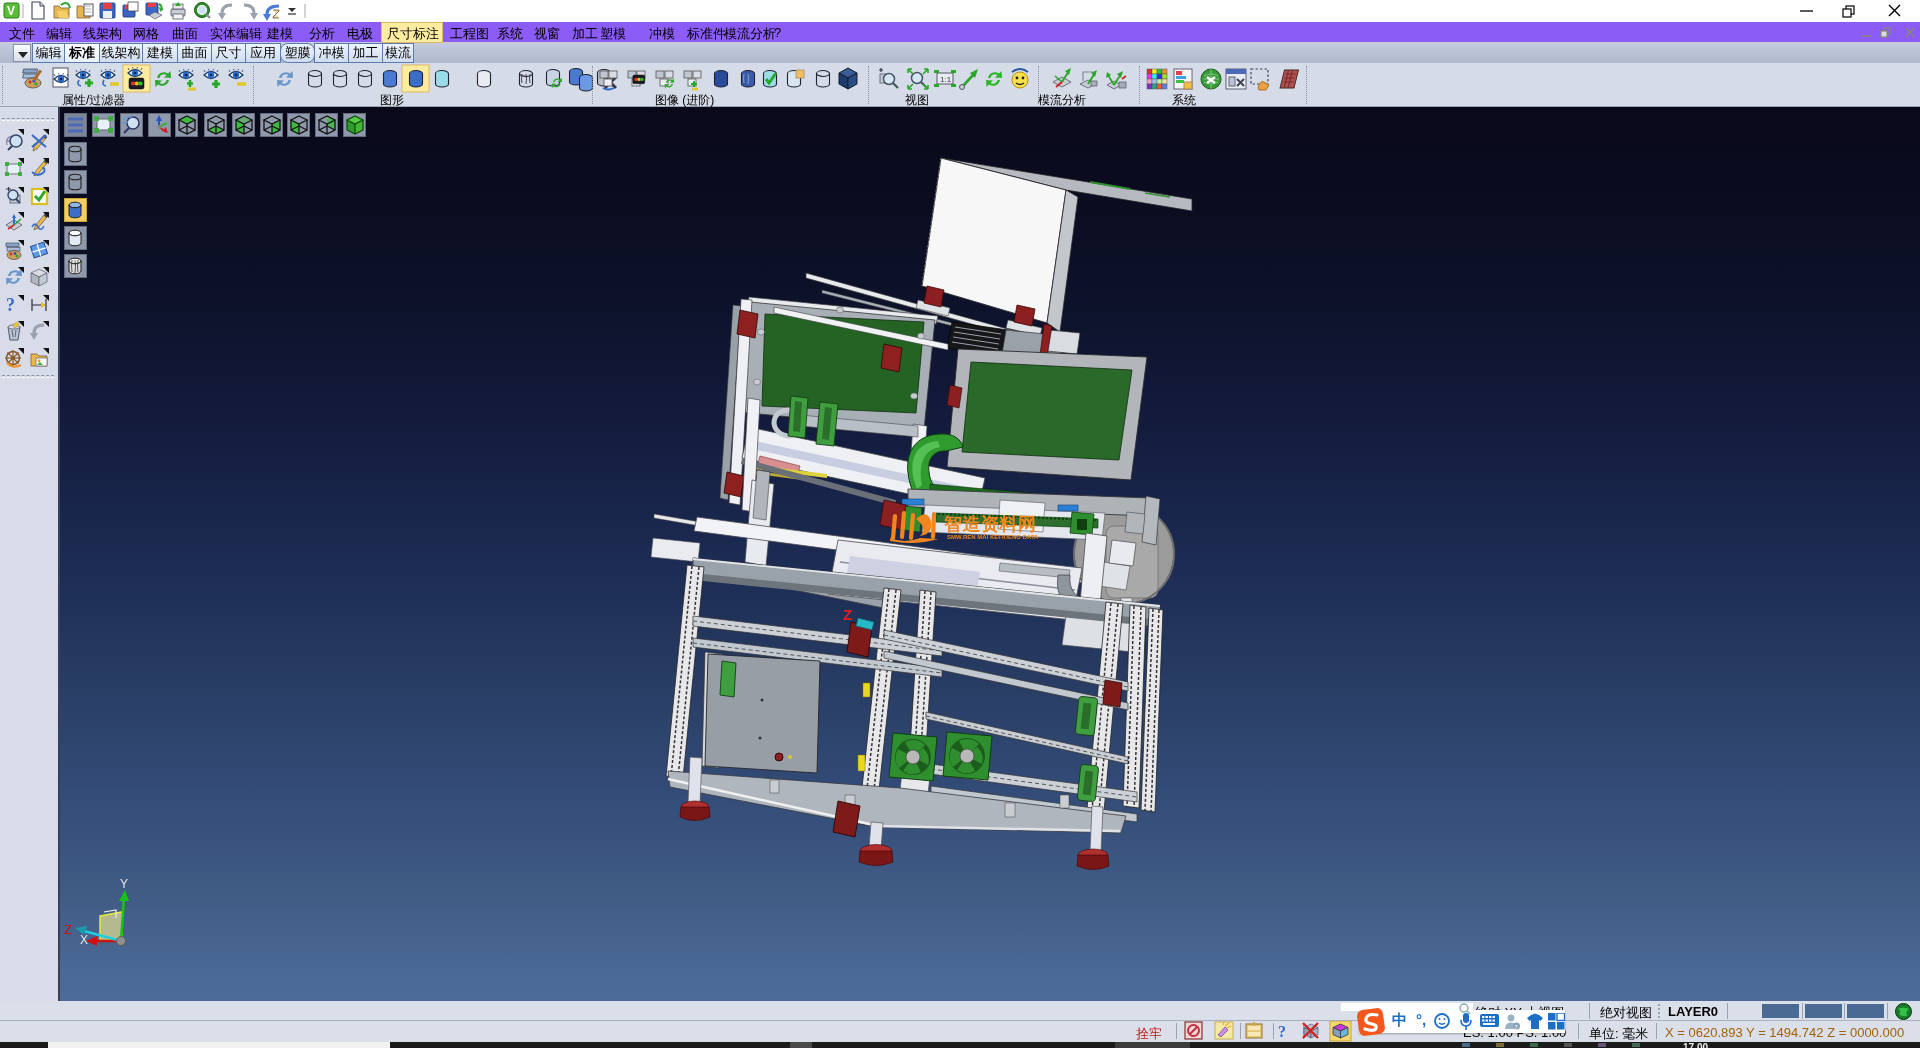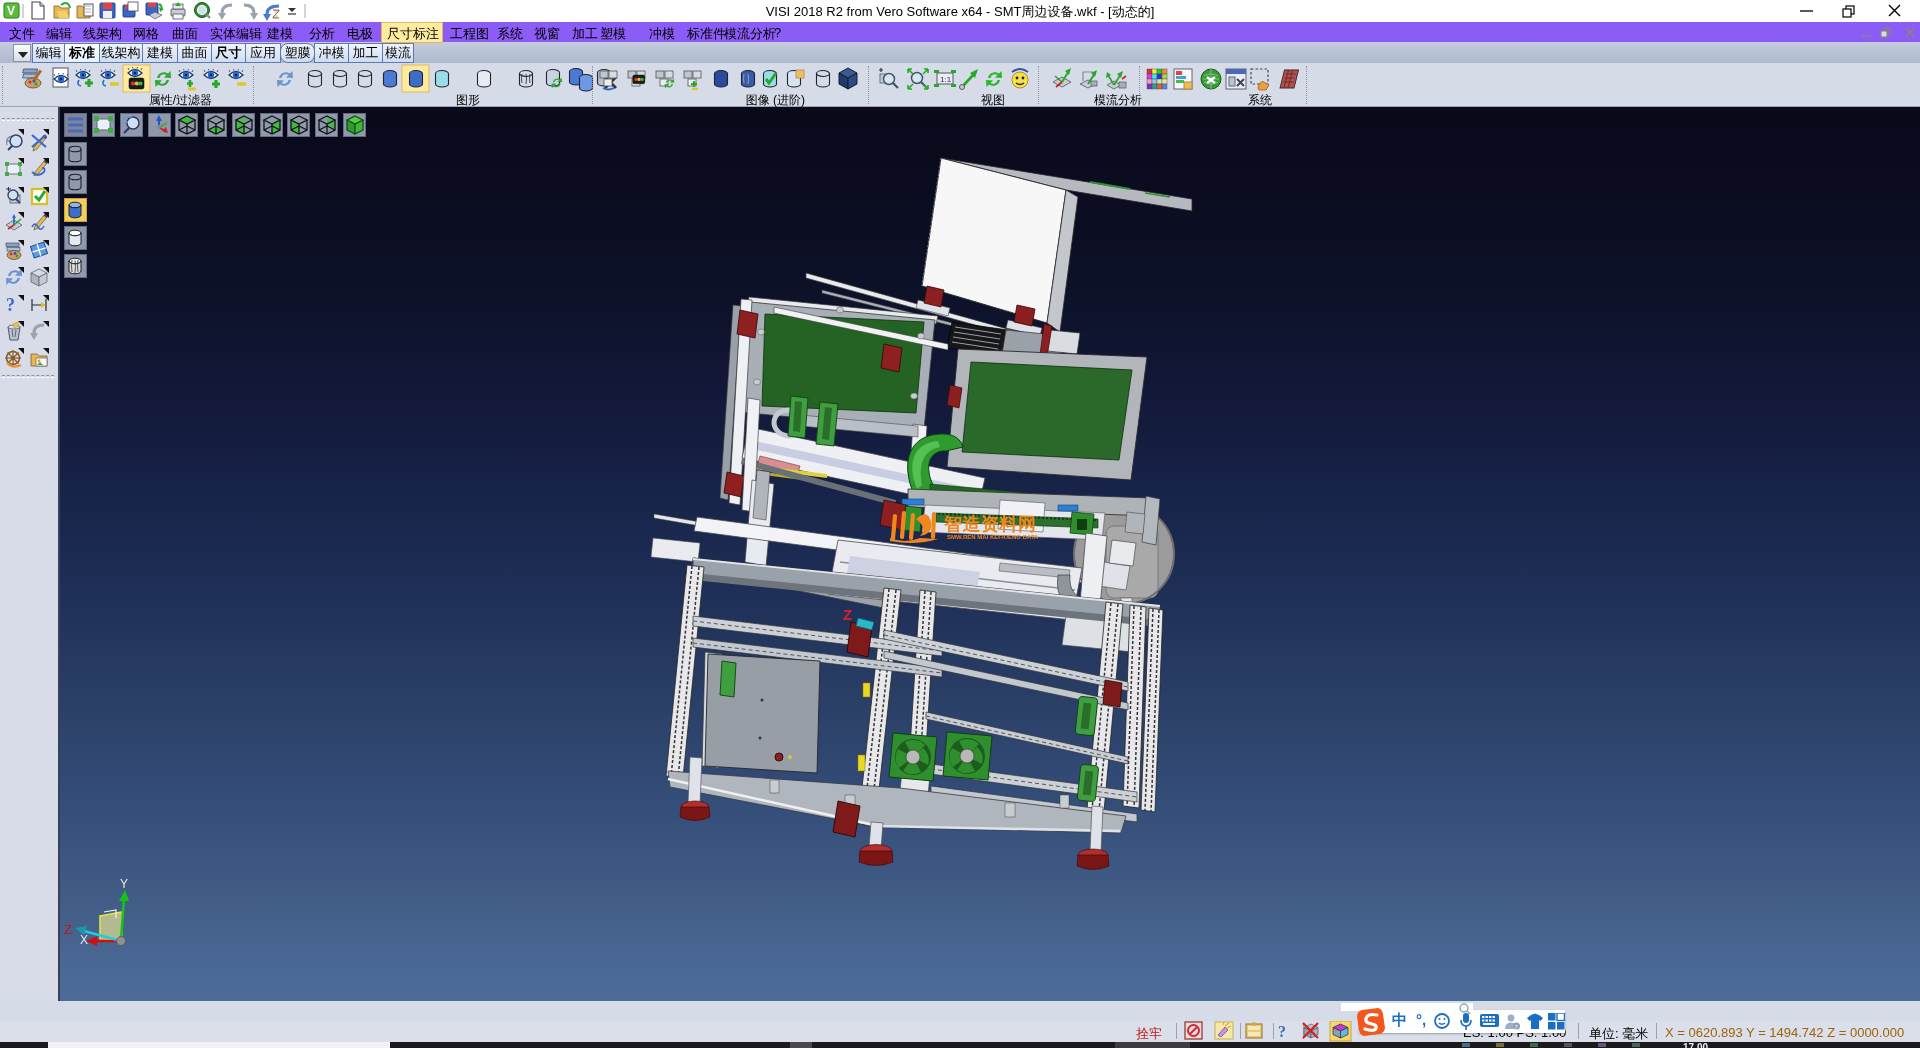--- a/index.html
+++ b/index.html
@@ -20,21 +20,21 @@
 
 #tabrow { position:absolute; left:0; top:43px; width:1920px; height:20px; background:linear-gradient(180deg,#c3cbdc,#aeb9cf); }
 .tab { position:absolute; top:0px; height:20px; border:1px solid #5a7ab0; background:linear-gradient(180deg,#eef4fd,#cfdcf0); font-size:13px; color:#000; text-align:center; line-height:18px; }
 .tab.sel { background:linear-gradient(180deg,#ffffff,#e8f0fb); font-weight:bold; }
 #tabdrop { position:absolute; left:13px; top:1px; width:18px; height:18px; background:linear-gradient(180deg,#fdfdfd,#d8dde8); border:1px solid #8a93a6; }
 #tabdrop:after { content:""; position:absolute; left:4px; top:7px; border-left:5px solid transparent; border-right:5px solid transparent; border-top:6px solid #222; }
 
 
 #toolbar { position:absolute; left:0; top:63px; width:1920px; height:44px; background:#d6dbe8; border-bottom:1px solid #9aa2b5; }
 .tgsep { position:absolute; top:3px; height:38px; width:0px; border-left:1px dotted #8a93a6; }
-.tlabel { position:absolute; top:29px; font-size:12px; color:#000; text-align:right; }
+.tlabel { position:absolute; top:29px; font-size:12px; color:#000; text-align:left; }
 
 
 #main { position:absolute; left:0; top:107px; width:1920px; height:894px; }
 #sidebar { position:absolute; left:0; top:0; width:60px; height:894px; background:#d8dce8; border-right:2px solid #38405c; }
 .sbdots { position:absolute; left:2px; width:52px; height:3px; border-top:1px dashed #8a93a6; border-bottom:1px dashed #fff; }
 #viewport { position:absolute; left:60px; top:0; width:1860px; height:894px; background:linear-gradient(180deg,#09091a 0%,#0b0c20 10%,#0d1229 21%,#121838 32%,#18244a 44%,#1f3058 55%,#2a3f66 66%,#334c78 77%,#405c85 88%,#4a6894 96%,#4c6b96 100%); overflow:hidden; }
 
 
 .vbtn { position:absolute; width:23px; height:24px; background:#9099ab; border:1px solid #646c80; }
 .vbtn.dk { background:#7d8598; }
@@ -114,21 +114,20 @@
       <g transform="translate(263,2)">
             <path d="M16,4 Q4,4 4,12 L4,14" stroke="#4a7ad4" stroke-width="3" fill="none"></path>
             <polygon points="4,19 0,12 8,12" fill="#4a7ad4"></polygon>
             <path d="M10,8 L16,8 L16,9 L10,15 L10,16 L16,16" stroke="#865" stroke-width="1" fill="#e8d8a0"></path>
           </g>
       <polygon points="288,8 296,8 292,12" fill="#333"></polygon>
       <line x1="288" y1="14" x2="296" y2="14" stroke="#333" stroke-width="1.2"></line>
       <line x1="305" y1="4" x2="305" y2="18" stroke="#aaa"></line>
     </svg>
       </div>
-    <div id="title-text">VISI 2018 R2 from Vero Software x64 - SMT周边设备.wkf - [动态的]</div>
     <svg class="winbtn" style="left:1780px;width:140px;" width="140" height="22">
       <line x1="20" y1="11" x2="33" y2="11" stroke="#000" stroke-width="1.3"></line>
       <rect x="66" y="6" width="8" height="8" fill="none" stroke="#000" stroke-width="1.2"></rect>
       <rect x="63" y="9" width="8" height="8" fill="#fff" stroke="#000" stroke-width="1.2"></rect>
       <path d="M109 5 L120 16 M120 5 L109 16" stroke="#000" stroke-width="1.4"></path>
     </svg>
   </div>
 
   <div id="menubar">
     <div id="mi-hl"></div>
@@ -159,21 +158,21 @@
     </svg>
   </div>
 
   <div id="tabrow">
     <div id="tabdrop"></div>
     <div class="tab" style="left:32px;width:33px;">编辑</div>
     <div class="tab sel" style="left:64px;width:36px;">标准</div>
     <div class="tab" style="left:99px;width:44px;">线架构</div>
     <div class="tab" style="left:142px;width:36px;">建模</div>
     <div class="tab" style="left:177px;width:35px;">曲面</div>
-    <div class="tab" style="left:211px;width:35px;font-weight:bold;">尺寸</div>
+    <div class="tab" style="left:211px;width:35px;">尺寸</div>
     <div class="tab" style="left:245px;width:36px;">应用</div>
     <div class="tab" style="left:280px;width:35px;border-radius:8px;">塑膜</div>
     <div class="tab" style="left:314px;width:35px;">冲模</div>
     <div class="tab" style="left:348px;width:35px;">加工</div>
     <div class="tab" style="left:382px;width:32px;">模流</div>
   </div>
 
   <div id="toolbar">
     <div class="tgsep" style="left:2px"></div>
     <div class="tgsep" style="left:253px"></div>
@@ -964,20 +963,38 @@
         <polygon points="125,890 119,901 129,901" fill="#16c316"></polygon>
         <circle cx="121" cy="941" r="4.5" fill="#909090" stroke="#555" stroke-width="0.8"></circle>
         <text x="120" y="888" font-size="12" fill="#e8e8e8" font-family="Liberation Sans">Y</text>
         <text x="80" y="944" font-size="12" fill="#e8e8e8" font-family="Liberation Sans">X</text>
         <text x="64" y="934" font-size="13" fill="#cc1111" font-family="Liberation Sans">Z</text>
       </svg>
         </div>
     </div>
   </div>
 
+  <div id="status1">
+    <span class="abs" style="left:1475px;top:3px;color:#000">绝对 XY 上视图</span>
+    <div class="ssep" style="left:1589px"></div>
+    <span class="abs" style="left:1600px;top:3px;color:#000">绝对视图</span>
+    <div class="abs" style="left:1658px;top:3px;width:3px;height:14px;border-left:2px dotted #9aa2b5"></div>
+    <span class="abs" style="left:1668px;top:3px;color:#000;font-weight:bold">LAYER0</span>
+    <div class="ssep" style="left:1727px"></div>
+    <div class="srect" style="left:1762px"></div>
+    <div class="ssep" style="left:1802px"></div>
+    <div class="srect" style="left:1805px"></div>
+    <div class="ssep" style="left:1844px"></div>
+    <div class="srect" style="left:1847px"></div>
+    <div class="ssep" style="left:1887px"></div>
+    <svg class="abs" style="left:1895px;top:2px" width="17" height="17">
+        <circle cx="8.5" cy="8.5" r="8" fill="#1a7a2a" stroke="#0a3a12"></circle>
+        <path d="M3 6 Q8 3 14 6 Q10 9 12 13 Q7 14 4 11 Q7 8 3 6Z" fill="#35c24a"></path>
+      </svg>
+  </div>
   <div id="status2">
     <span class="abs" style="left:1136px;top:4px;color:#b91c1c">拴牢</span>
     <div class="ssep" style="left:1176px;"></div>
     <div class="ssep" style="left:1240px;"></div>
     <div class="ssep" style="left:1273px;"></div>
     <div class="ssep" style="left:1303px;"></div>
     <div class="ssep" style="left:1330px;"></div>
     <div id="s2icons">
         <svg width="240" height="21" style="position:absolute;left:1182px;top:0">
       <g transform="translate(3,1)">

